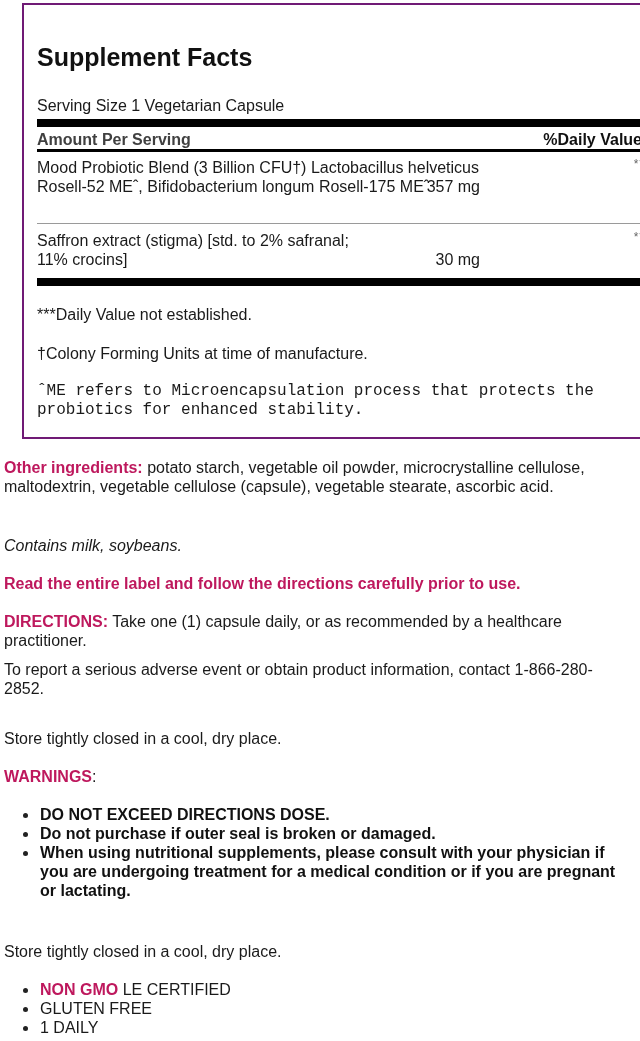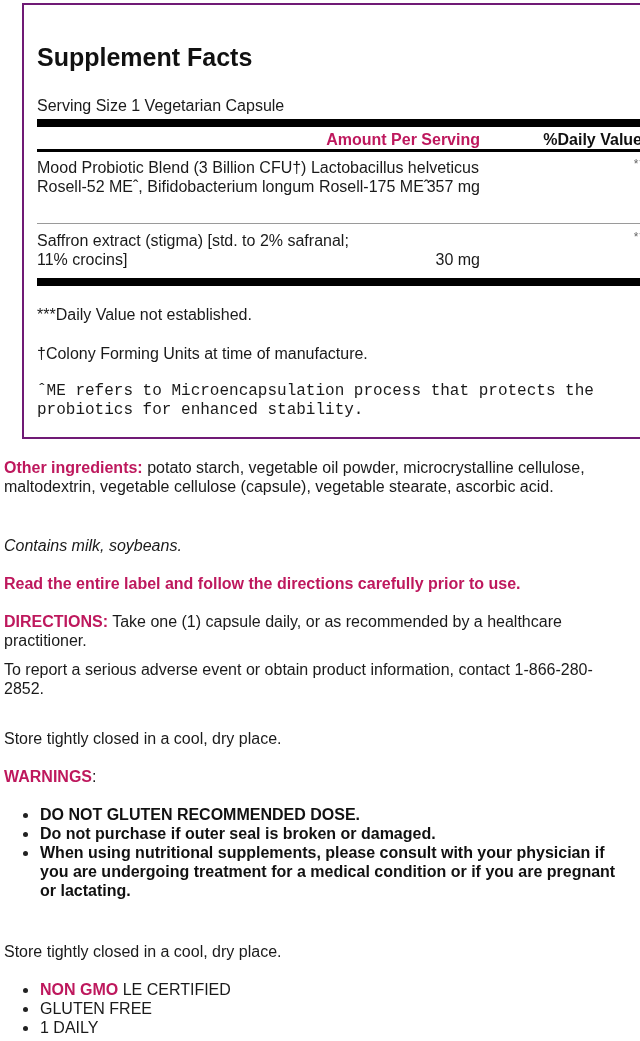--- a/index.html
+++ b/index.html
@@ -14,22 +14,22 @@
   }
   .facts-title {
     position: absolute; left: 13px; top: 37px;
     font-size: 25px; font-weight: bold; line-height: 30px; color: #111;
   }
   .serving-size { position: absolute; left: 13px; top: 91px; }
   .bar-thick { position: absolute; left: 13px; width: 608px; height: 8px; background: #000; }
   .bar-medium { position: absolute; left: 13px; width: 608px; height: 3px; background: #000; }
   .rule-thin { position: absolute; left: 13px; width: 608px; height: 1px; background: #9a9a9a; }
   .hdr-amount {
-    position: absolute; left: 13px; width: 443px; top: 125px; text-align: right;
-    font-weight: bold; color: #be185d;
+    position: absolute; left: 13px; width: 443px; top: 125px; text-align: left;
+    font-weight: bold; color: #404040;
   }
   .hdr-dv {
     position: absolute; right: 11px; top: 125px; text-align: right;
     font-weight: bold; color: #111;
   }
   .ing-row { position: absolute; left: 13px; width: 608px; }
   .ing-desc { width: 443px; }
   .ing-amount { display: block; text-align: right; }
   .ing-dv {
     position: absolute; right: 0; top: -3px; font-size: 12px; color: #666; letter-spacing: 1px;
@@ -98,21 +98,21 @@
 <div class="body-block" style="top:660px; width:625px;">To report a serious adverse event or obtain product information, contact 1-866-280-2852.</div>
 
 <div class="body-block" style="top:729px;">Store tightly closed in a cool, dry place.</div>
 
 <div class="body-block" style="top:767px;">
   <span class="bold">WARNINGS</span><span>:</span>
 </div>
 
 <div class="body-block" style="top:805px;">
   <ul class="bul warn">
-    <li>DO NOT GLUTEN RECOMMENDED DOSE.</li>
+    <li>DO NOT EXCEED DIRECTIONS DOSE.</li>
     <li>Do not purchase if outer seal is broken or damaged.</li>
     <li style="width:590px;">When using nutritional supplements, please consult with your physician if you are undergoing treatment for a medical condition or if you are pregnant or lactating.</li>
   </ul>
 </div>
 
 <div class="body-block" style="top:942px;">Store tightly closed in a cool, dry place.</div>
 
 <div class="body-block" style="top:980px;">
   <ul class="bul">
     <li><span class="bold">NON GMO</span><span> LE CERTIFIED</span></li>

